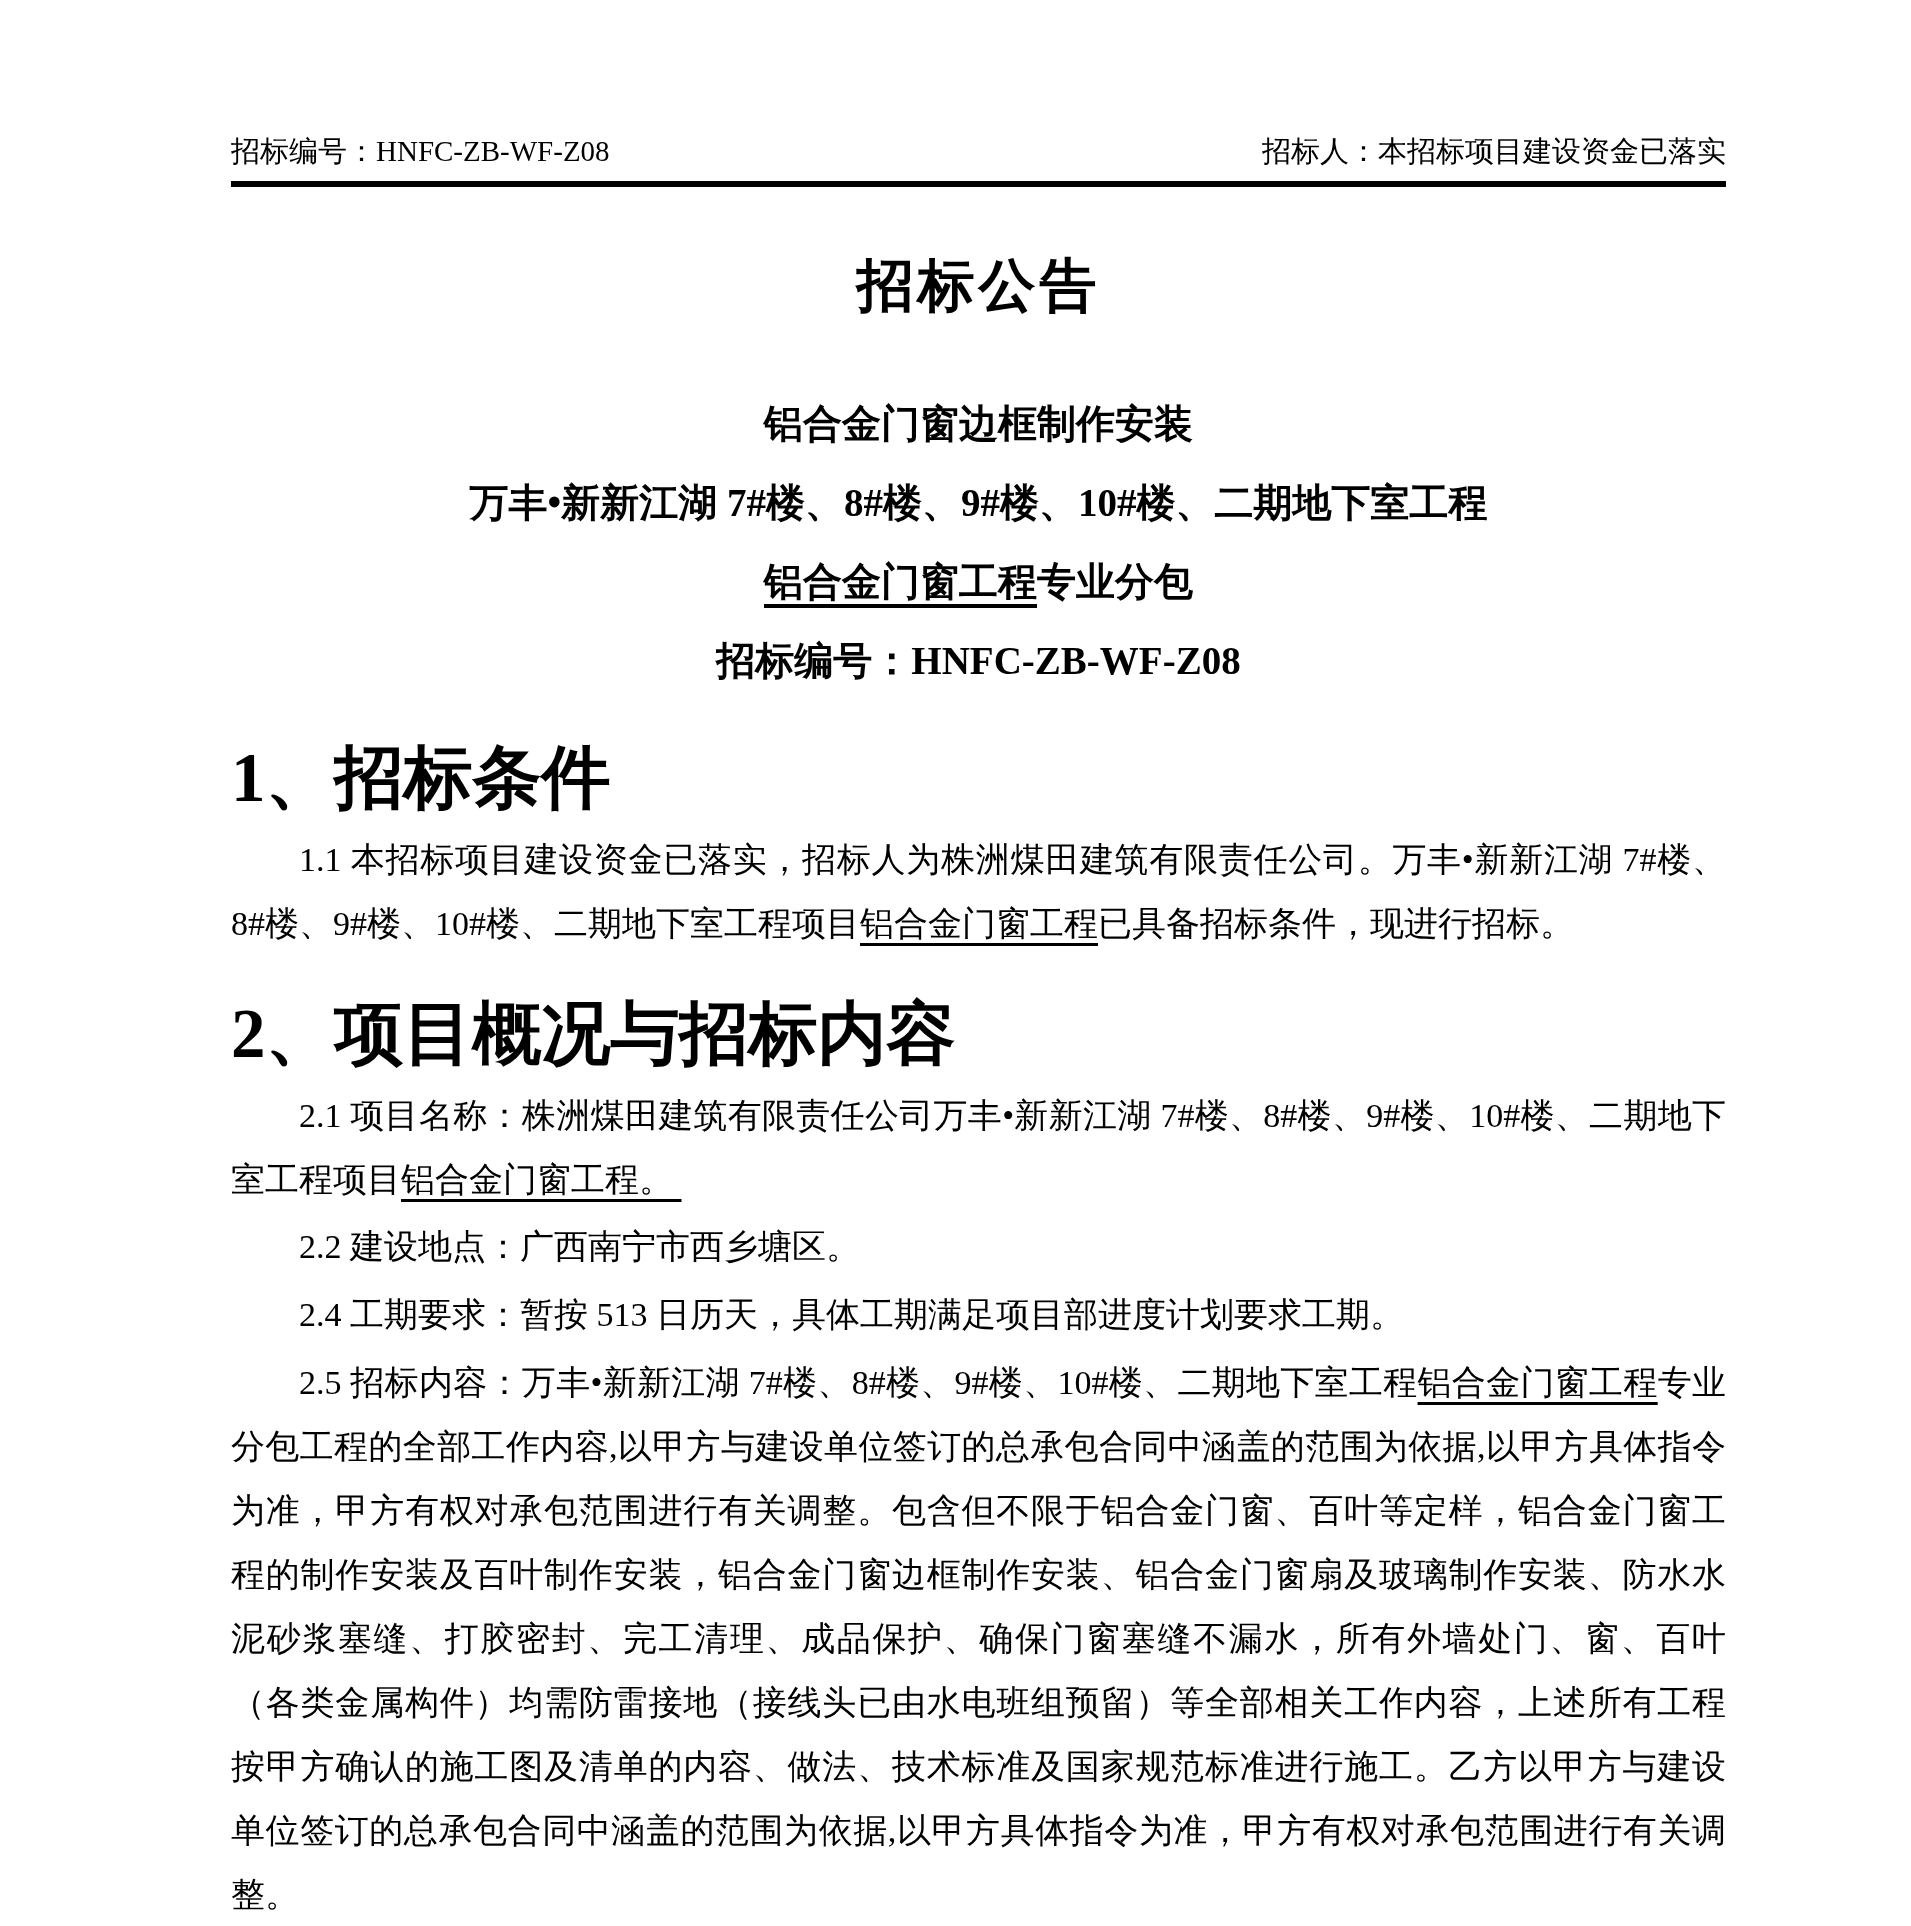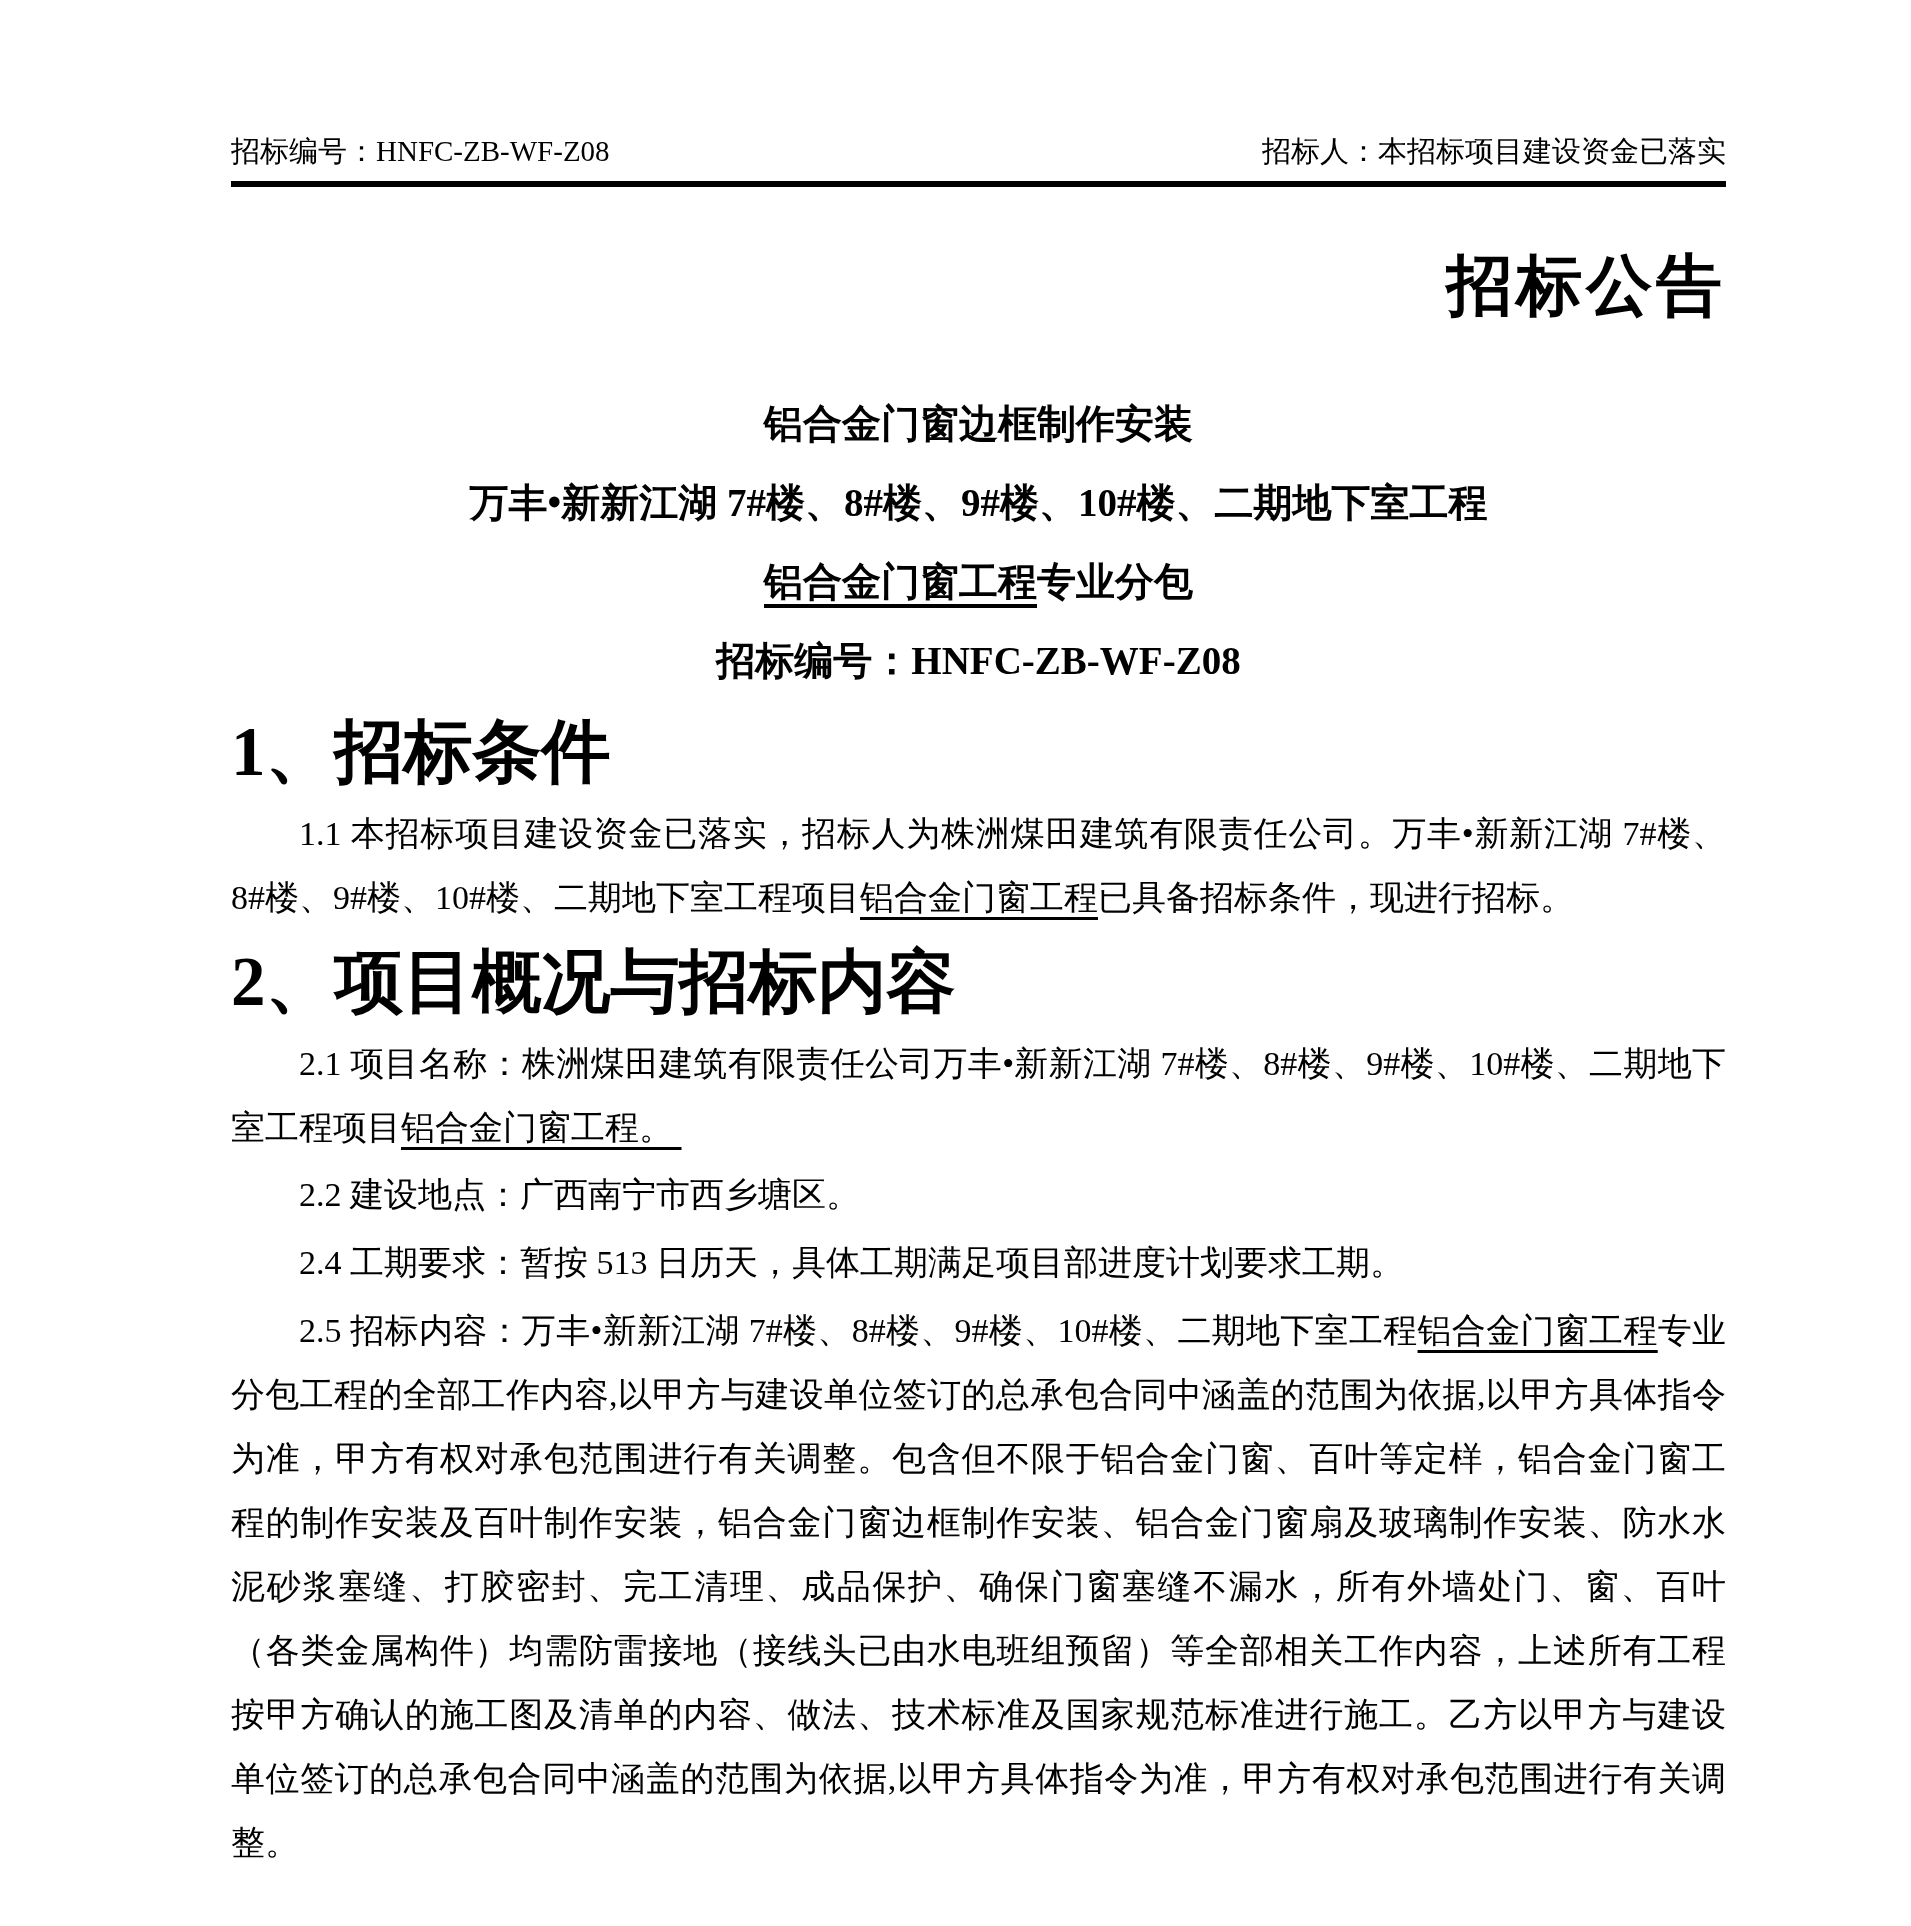--- a/index.html
+++ b/index.html
@@ -24,41 +24,41 @@
     align-items: flex-end;
     font-size: 29px;
     line-height: 40px;
   }
   .header-rule {
     height: 6.2px;
     background: #000000;
     margin-top: 9.6px;
   }
   .doc-title {
-    text-align: right;
-    font-size: 66px;
+    text-align: center;
+    font-size: 57px;
     font-weight: bold;
     line-height: 89px;
     margin-top: 54px;
     letter-spacing: 3.9px;
   }
   .subtitle-block {
     margin-top: 54px;
   }
   .subtitle-line {
     text-align: center;
     font-size: 39px;
     font-weight: bold;
     line-height: 79px;
   }
   .section-heading {
     font-size: 69px;
     font-weight: bold;
     line-height: 91px;
-    margin-top: 7px;
+    margin-top: 33px;
   }
   p.body {
     font-size: 34px;
     line-height: 64px;
     text-align: justify;
     text-indent: 68px;
     margin: 3.9px 0 0 0;
   }
   .u {
     text-decoration: underline;

